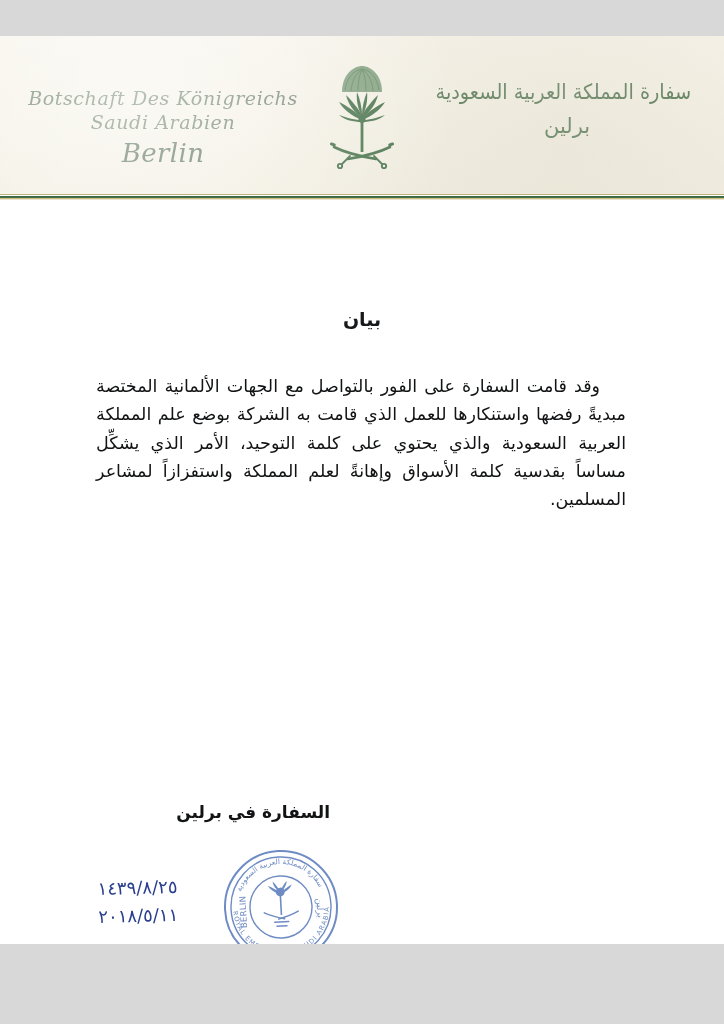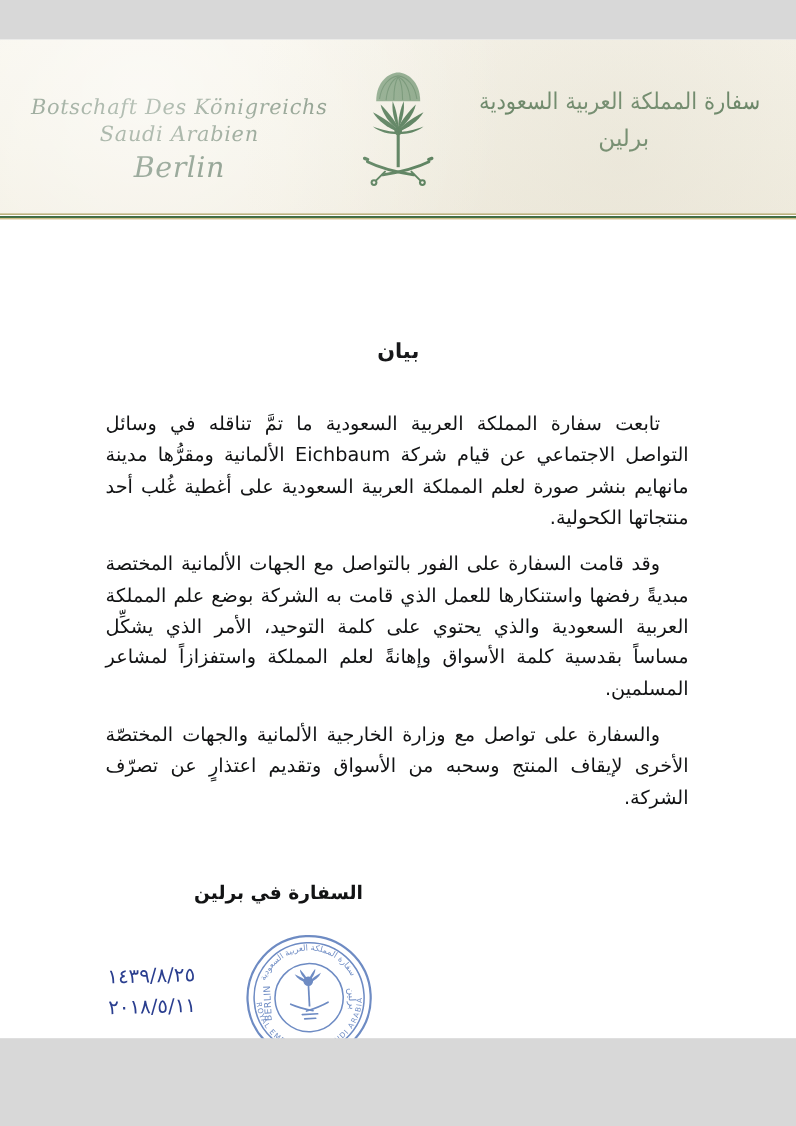--- a/index.html
+++ b/index.html
@@ -253,23 +253,21 @@
       <div class="ar-head-main">سفارة المملكة العربية السعودية</div>
       <div class="ar-head-city">برلين</div>
     </div>
   </div>
 
   <div class="rule-top"></div>
 
   <div class="doc-title">بيان</div>
 
   <div class="body-col">
-    <p class="para">تابعت سفارة المملكة العربية السعودية ما تمَّ تناقله في وسائل التواصل الاجتماعي عن قيام شركة Eichbaum الألمانية ومقرُّها مدينة مانهايم بنشر صورة لعلم المملكة العربية السعودية على أغطية غُلب أحد منتجاتها الكحولية.</p>
     <p class="para">وقد قامت السفارة على الفور بالتواصل مع الجهات الألمانية المختصة مبديةً رفضها واستنكارها للعمل الذي قامت به الشركة بوضع علم المملكة العربية السعودية والذي يحتوي على كلمة التوحيد، الأمر الذي يشكِّل مساساً بقدسية كلمة الأسواق وإهانةً لعلم المملكة واستفزازاً لمشاعر المسلمين.</p>
-    <p class="para">والسفارة على تواصل مع وزارة الخارجية الألمانية والجهات المختصّة الأخرى لإيقاف المنتج وسحبه من الأسواق وتقديم اعتذارٍ عن تصرّف الشركة.</p>
   </div>
 
   <div class="sign">السفارة في برلين</div>
 
   <div class="dates">
     <div>١٤٣٩/٨/٢٥</div>
     <div>٢٠١٨/٥/١١</div>
   </div>
 
   <div class="seal">

